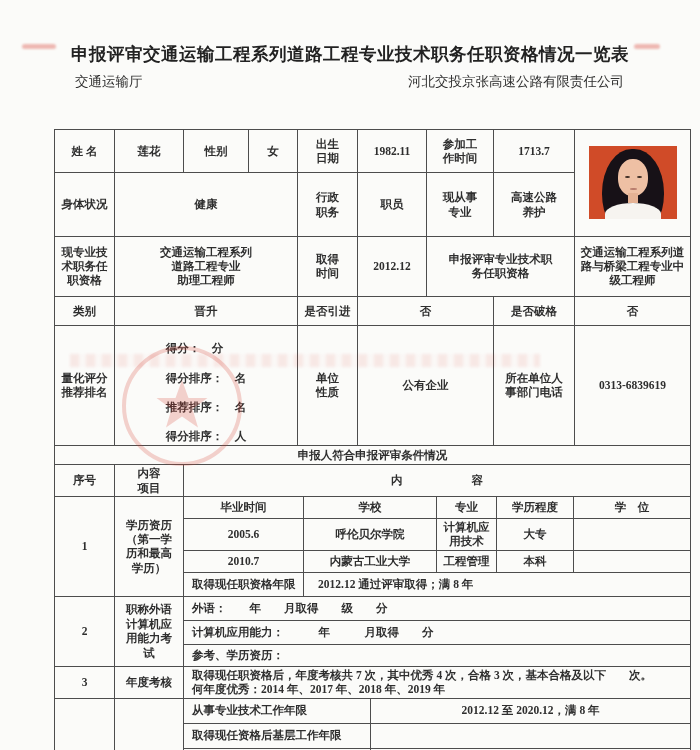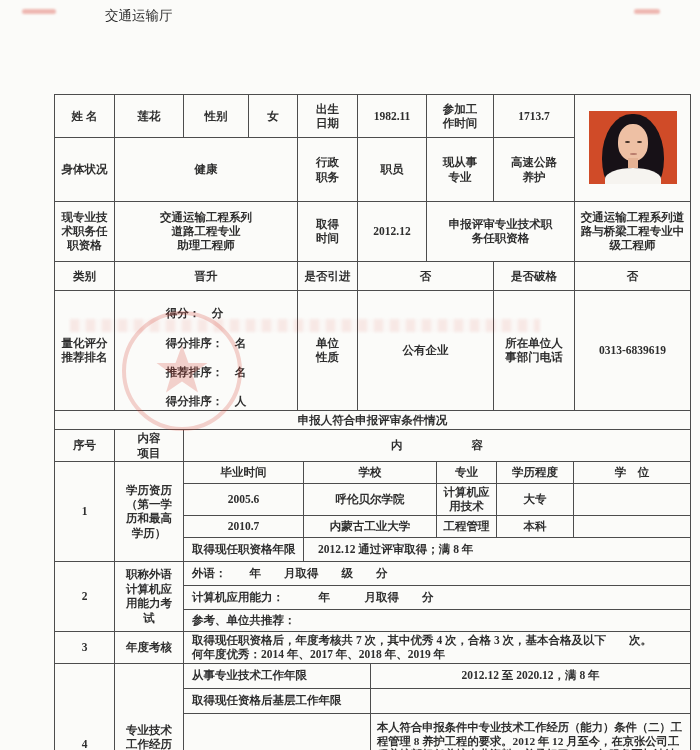--- a/index.html
+++ b/index.html
@@ -25,21 +25,21 @@
     margin-top: 42px;
     text-align: center;
     font-family: "Liberation Sans", "DejaVu Sans", sans-serif;
     font-weight: bold;
     font-size: 17.5px;
     letter-spacing: 0.5px;
     color: #222;
   }
   .subtitle-row { position: relative; height: 18px; margin-top: 7px; font-size: 13.5px; }
   .subtitle-row span { position: absolute; top: 0; white-space: nowrap; }
-  .unit-dept    { left: 75px; margin-left: 30px; }
+  .unit-dept    { left: 75px; }
   .unit-group   { left: 200px; }
   .unit-company { left: 408px; }
 
   .tables { position: absolute; left: 54px; top: 87px; width: 636px; }
   table { border-collapse: collapse; table-layout: fixed; width: 636px; font-weight: bold; }
   table + table { margin-top: -1px; }
   td {
     border: 1px solid #4d4d4d;
     text-align: center;
     vertical-align: middle;
@@ -93,23 +93,25 @@
   }
 </style>
 </head>
 <body>
 
 <div class="page">
 
   <div class="corner-mark left"></div>
   <div class="corner-mark right"></div>
 
+  <div class="doc-title">申报评审交通运输工程系列道路工程专业技术职务任职资格情况一览表</div>
 
   <div class="subtitle-row">
     <span class="unit-dept">交通运输厅</span>
+    <span class="unit-company">河北交投京张高速公路有限责任公司</span>
   </div>
 
   <div class="tables">
 
     <table>
       <colgroup>
         <col style="width:60px">
           <col style="width:69px">
           <col style="width:65px">
         <col style="width:49px">
@@ -251,21 +253,21 @@
         <td rowspan="3">职称外语
 计算机应
 用能力考
 试</td>
         <td colspan="5" class="left">外语：　　年　　月取得　　级　　分</td>
       </tr>
       <tr style="height:24px">
         <td colspan="5" class="left">计算机应用能力：　　　年　　　月取得　　分</td>
       </tr>
       <tr style="height:22px">
-        <td colspan="5" class="left">参考、单位共推荐：</td>
+        <td colspan="5" class="left">参考、学历资历：</td>
       </tr>
       <tr style="height:32px">
         <td>3</td>
         <td>年度考核</td>
         <td colspan="5" class="left">取得现任职资格后，年度考核共 7 次，其中优秀 4 次，合格 3 次，基本合格及以下　　次。
 何年度优秀：2014 年、2017 年、2018 年、2019 年</td>
       </tr>
     </tbody>
       </table>
 

